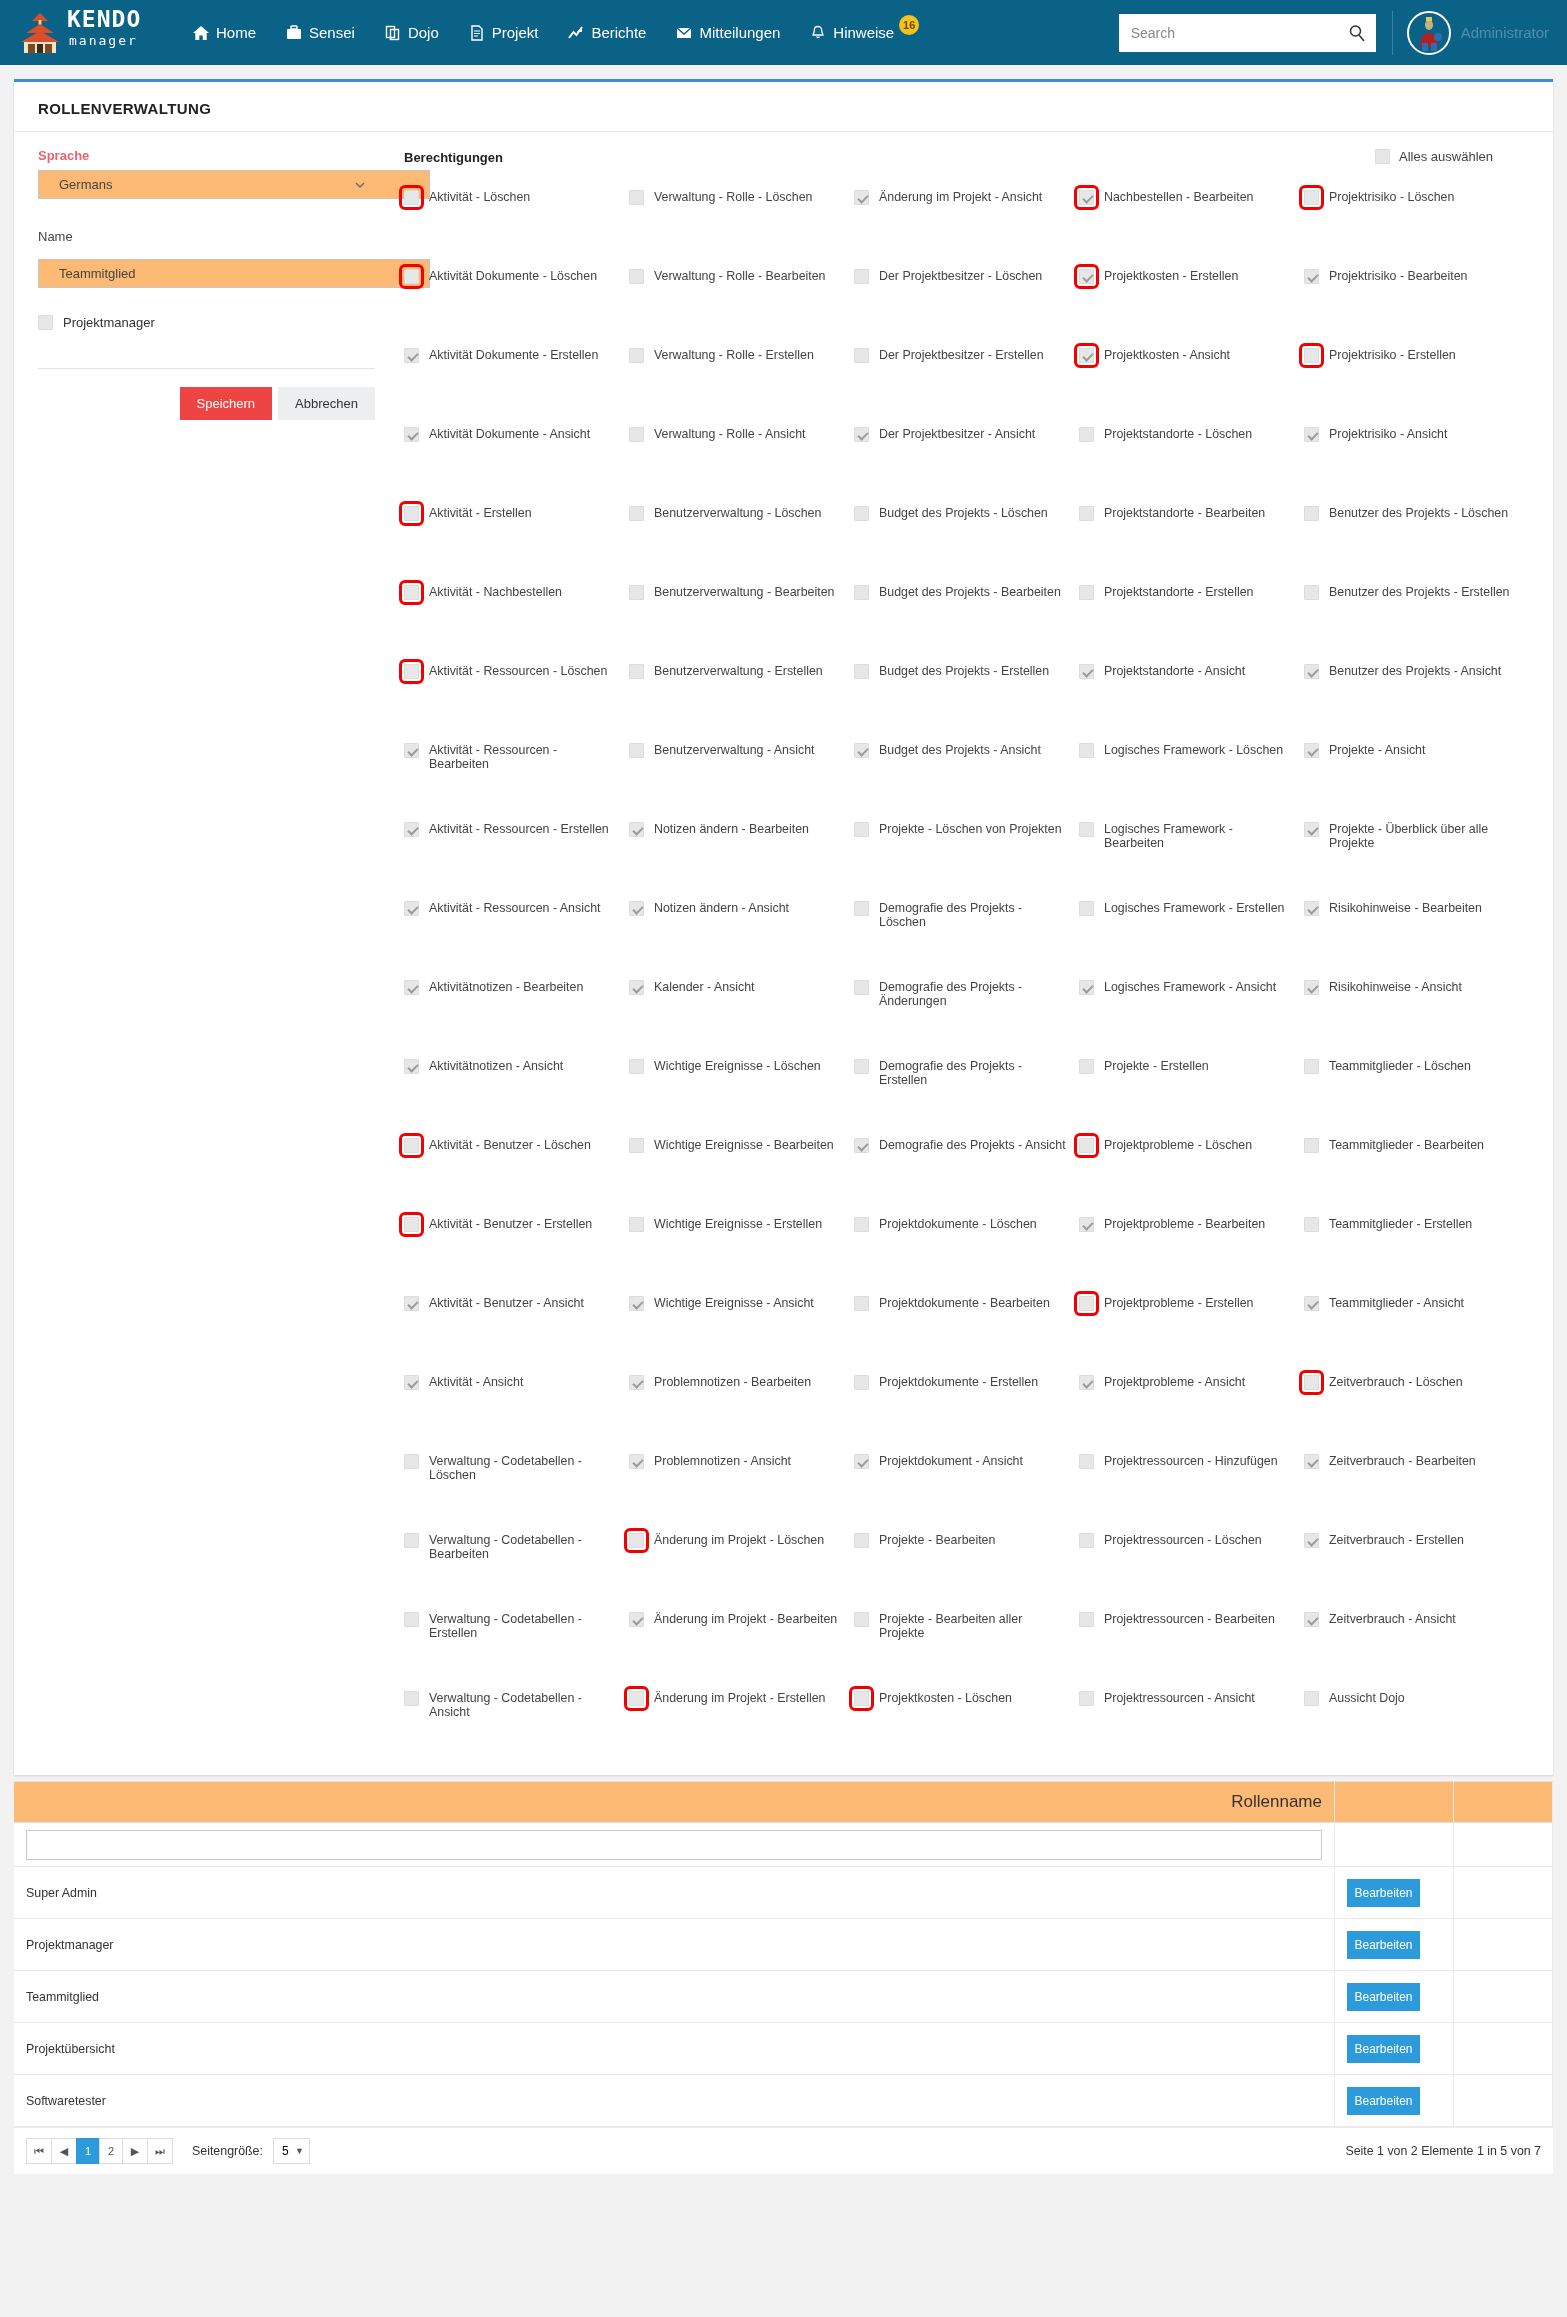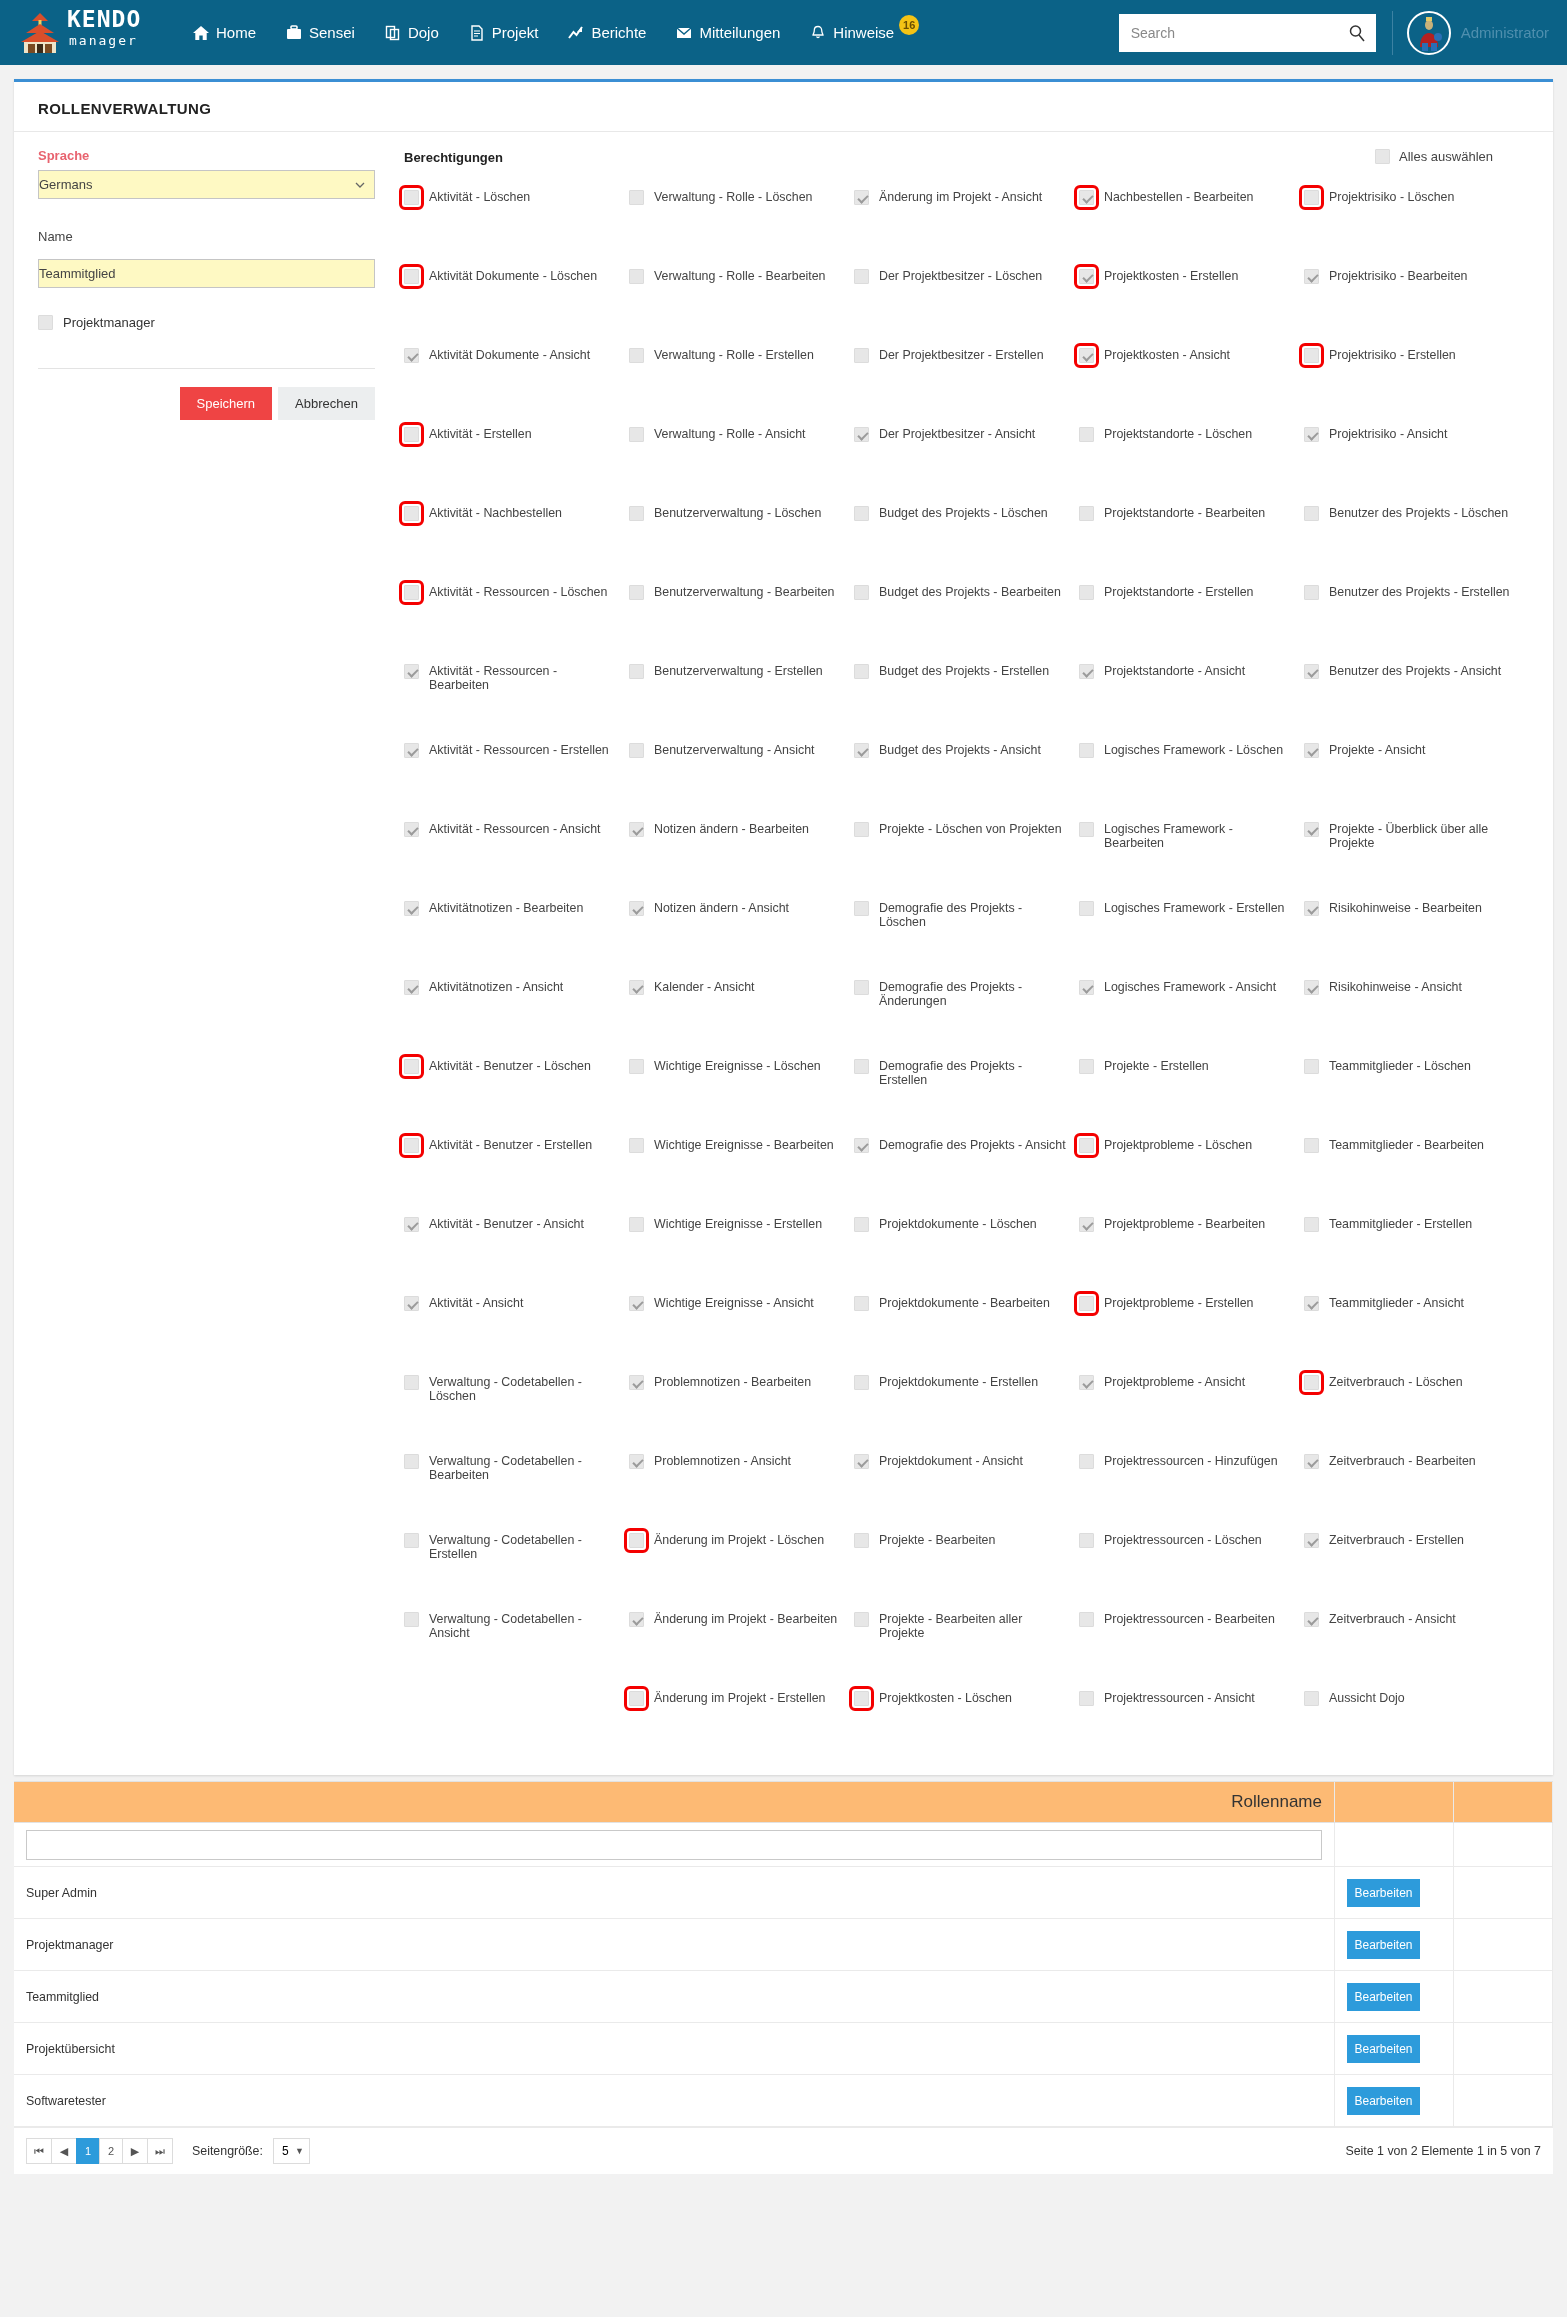--- a/index.html
+++ b/index.html
@@ -63,22 +63,22 @@
     font-size:15px; font-weight:bold; color:#222; letter-spacing:0.4px;
     padding:18px 24px 14px 24px; border-bottom:1px solid #e8e8e8;
   }
   .card-body{ display:flex; padding:16px 24px 6px 24px; }
 
   
   .leftcol{ width:366px; flex:0 0 366px; padding-right:30px; }
   .lbl-req{ color:#e8636f; font-weight:bold; font-size:13px; margin-bottom:7px; }
   .lbl{ color:#444; font-size:13px; margin-bottom:15px; }
   .sel, .txt{
-    width:337px; height:29px; border:1px solid #c5c5c5; background:#fef9c3;
-    font-size:13px; color:#444; padding:0 0; font-family:"Liberation Sans", sans-serif;
+    width:392px; height:29px; border:1px solid #c5c5c5; background:#fdba74;
+    font-size:13px; color:#444; padding:0 20px; font-family:"Liberation Sans", sans-serif;
     border-radius:0; appearance:none; -webkit-appearance:none;
   }
   .selwrap{ position:relative; width:337px; }
   .selwrap .chev{ position:absolute; right:9px; top:9px; pointer-events:none; }
   .gap1{ height:30px; }
   .gap2{ height:22px; }
   .cbrow{ display:flex; align-items:center; gap:10px; margin-top:4px; }
   .hr{ border-top:1px solid #e3e3e3; margin:38px 0 0 0; width:337px; }
   .btnrow{ display:flex; justify-content:flex-end; gap:6px; width:337px; margin-top:18px; }
   .btn-save{
@@ -329,20 +329,24 @@
 
         <div class="perm-grid" id="perm-grid">
             <div class="pcol">
               <div class="pitem">
                 <span class="cb hl"></span>
                 <span class="ptxt">Aktivität - Löschen</span>
               </div>
               <div class="pitem">
                 <span class="cb hl"></span>
                 <span class="ptxt">Aktivität Dokumente - Löschen</span>
+              </div>
+              <div class="pitem">
+                <span class="cb checked"></span>
+                <span class="ptxt">Aktivität Dokumente - Erstellen</span>
               </div>
               <div class="pitem">
                 <span class="cb checked"></span>
                 <span class="ptxt">Aktivität Dokumente - Ansicht</span>
               </div>
               <div class="pitem">
                 <span class="cb hl"></span>
                 <span class="ptxt">Aktivität - Erstellen</span>
               </div>
               <div class="pitem">

